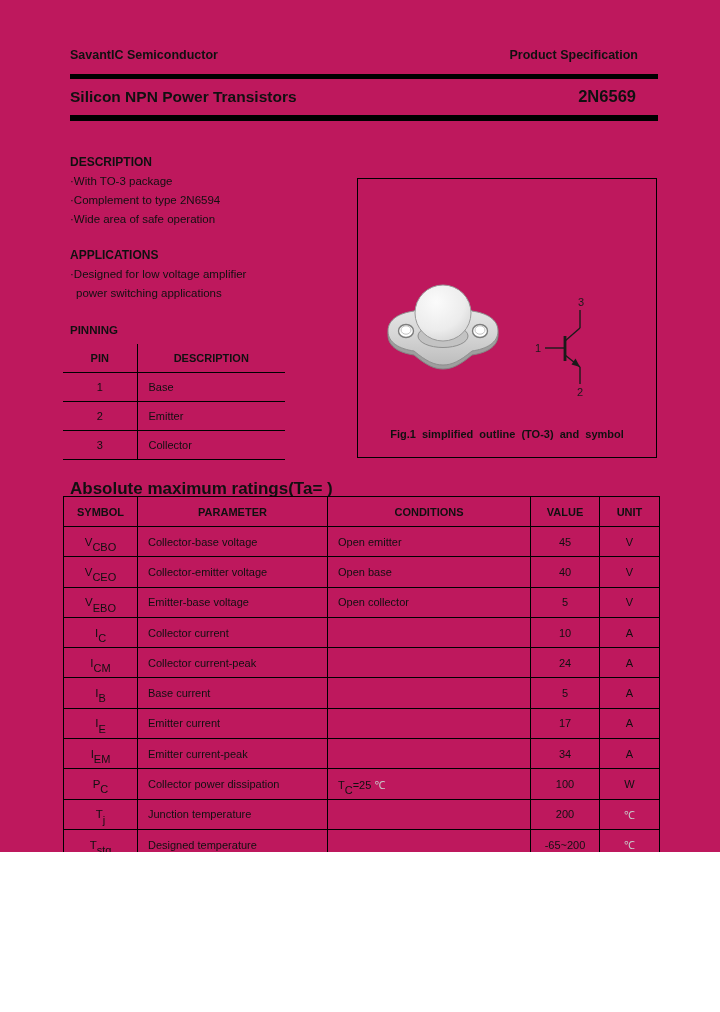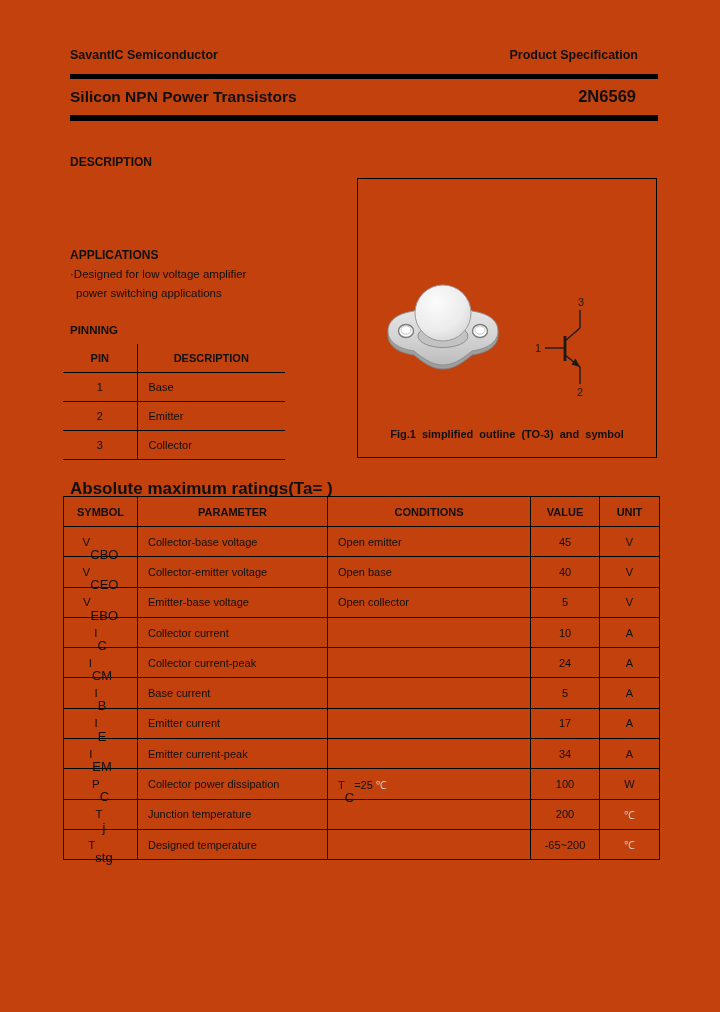--- a/index.html
+++ b/index.html
@@ -1,18 +1,18 @@
 <!DOCTYPE html>
 <html><head>
 <meta charset="utf-8">
 <style>
   * { margin:0; padding:0; box-sizing:border-box; }
   html,body { background:#ffffff; }
   #page {
-    position:relative; width:720px; height:1012px; background:#c2410c;
+    position:relative; width:720px; height:852px; background:#be185d;
     font-family:"Liberation Sans", sans-serif; color:#101010; overflow:hidden;
   }
   .abs { position:absolute; }
 
   
   .hdr-row { left:70px; top:48px; width:568px; display:flex; justify-content:space-between; font-size:12.5px; font-weight:bold; }
   .rule { left:70px; width:588px; height:5px; background:#000; }
   .rule1 { top:74px; }
   .rule2 { top:115px; height:5.5px; }
   .title-row { left:70px; top:87px; width:566px; display:flex; justify-content:space-between; align-items:baseline; }
@@ -45,40 +45,45 @@
   
   .ratings-h { left:70px; top:479px; font-size:17px; font-weight:bold; }
   .ratings-table { left:63px; top:496px; width:596px; font-size:11px; }
   .ratings-table th, .ratings-table td { border:1.5px solid #000; padding:0 2px; }
   .ratings-table thead tr { height:30px; }
   .ratings-table tbody tr { height:30.3px; }
   .ratings-table th { font-size:11px; font-weight:bold; text-align:center; }
   .c-sym { text-align:center; font-size:11.5px; }
   .c-param, .c-cond { text-align:left; padding-left:10px !important; }
   .c-val, .c-unit { text-align:center; }
-  sub { font-size:13px; position:relative; top:10px; line-height:0; }
+  sub { font-size:11px; position:relative; top:2px; line-height:0; }
   .faint { color:#c8c8c8; }
 </style>
 </head>
 <body>
 
 <div id="page">
 
   <div class="abs hdr-row">
     <span>SavantIC Semiconductor</span>
     <span>Product Specification</span>
   </div>
   <div class="abs rule rule1"></div>
   <div class="abs title-row">
     <span class="doc-title">Silicon NPN Power Transistors</span>
     <span class="part-no">2N6569</span>
   </div>
   <div class="abs rule rule2"></div>
 
   <div class="abs sec-h" style="left:70px; top:155px;">DESCRIPTION</div>
+  <div class="abs sec-lines" style="left:70px; top:172px;">
+    <div>·With TO-3 package</div>
+    <div>·Complement to type 2N6594</div>
+    <div>·Wide area of safe operation</div>
+  </div>
 
   <div class="abs sec-h" style="left:70px; top:248px;text-align:center;">APPLICATIONS</div>
   <div class="abs sec-lines" style="left:70px; top:265px;">
     <div>·Designed for low voltage amplifier</div>
     <div class="indent">power switching applications</div>
   </div>
 
   <div class="abs pin-label">PINNING</div>
   <table class="abs pin-table">
     <colgroup>

